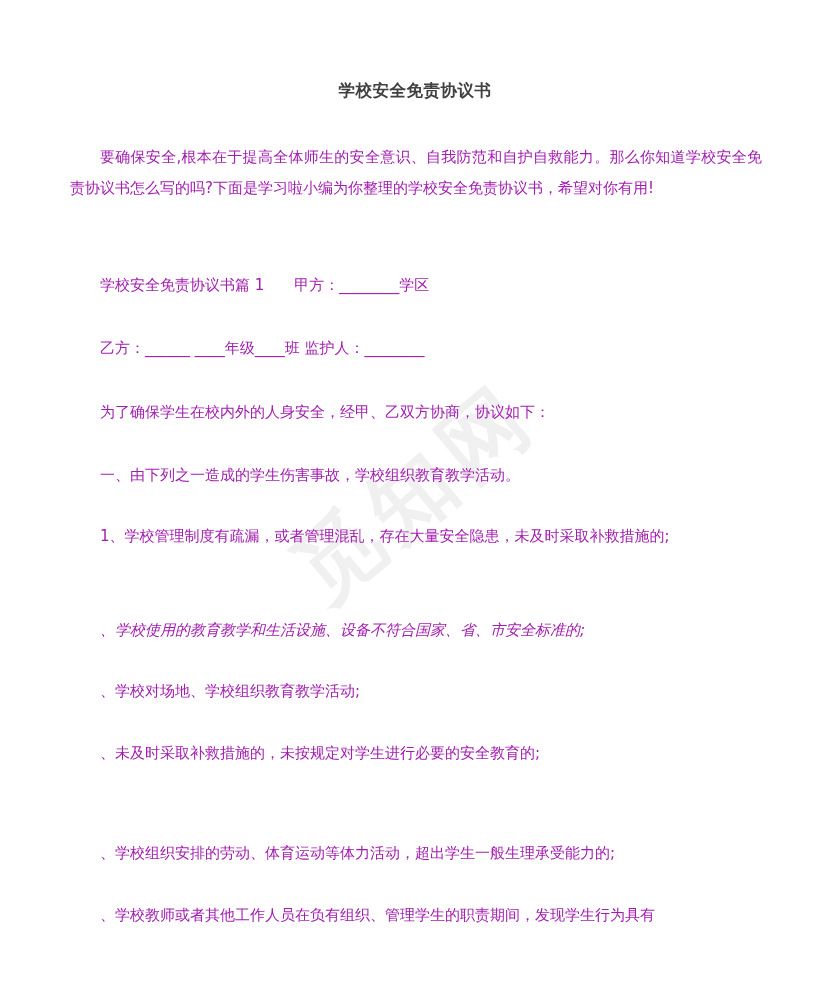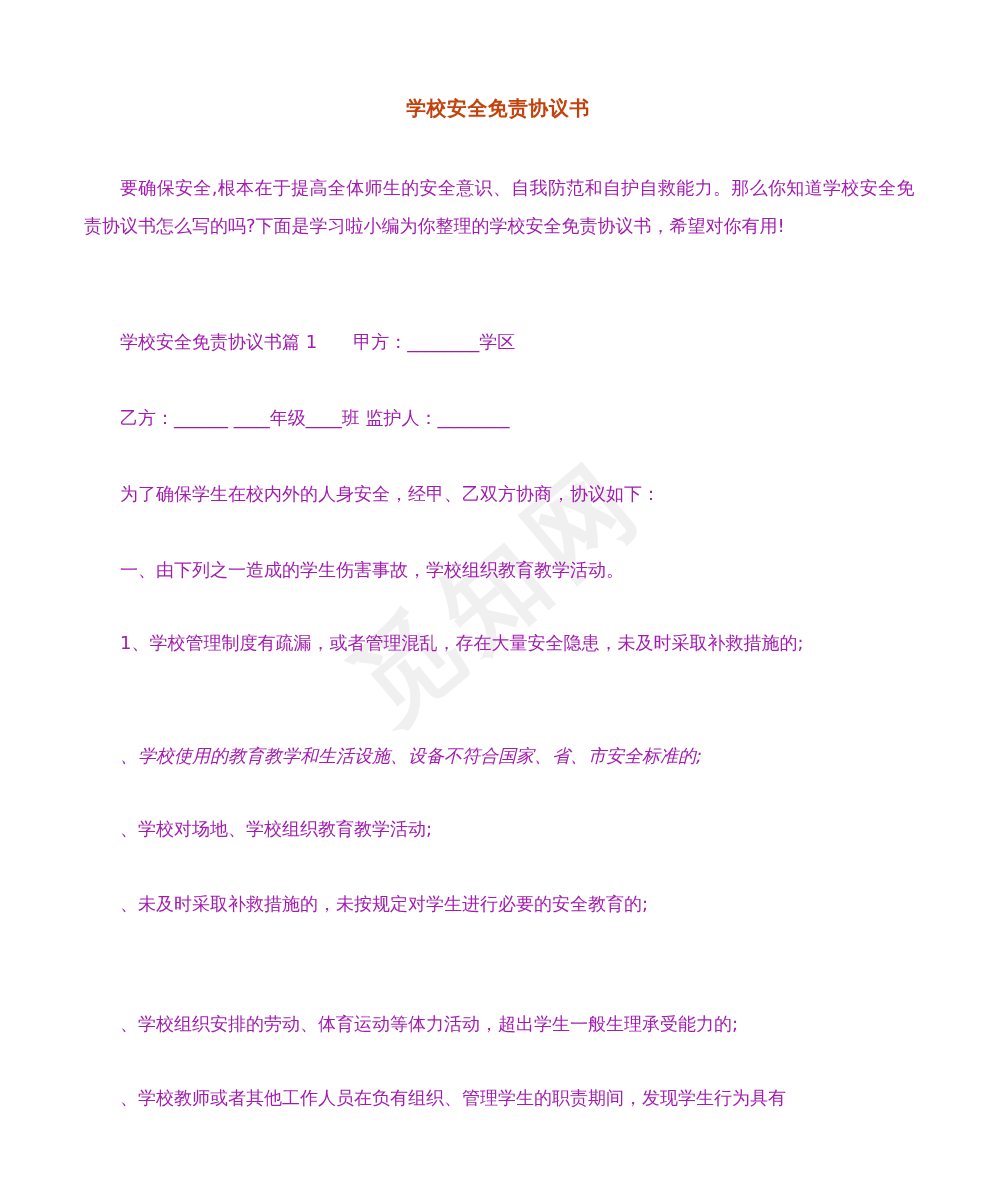--- a/index.html
+++ b/index.html
@@ -57,21 +57,21 @@
 
   .doc-title {
     position: absolute;
     left: 0;
     top: 80px;
     width: 830px;
     text-align: center;
     font-size: 16.5px;
     font-weight: 700;
     letter-spacing: 0.5px;
-    color: #c2410c;
+    color: #404040;
   }
 
   .para {
     position: absolute;
     font-size: 15px;
     line-height: 31px;
     color: #a21caf;
     text-align: justify;
     text-justify: inter-ideograph;
   }

